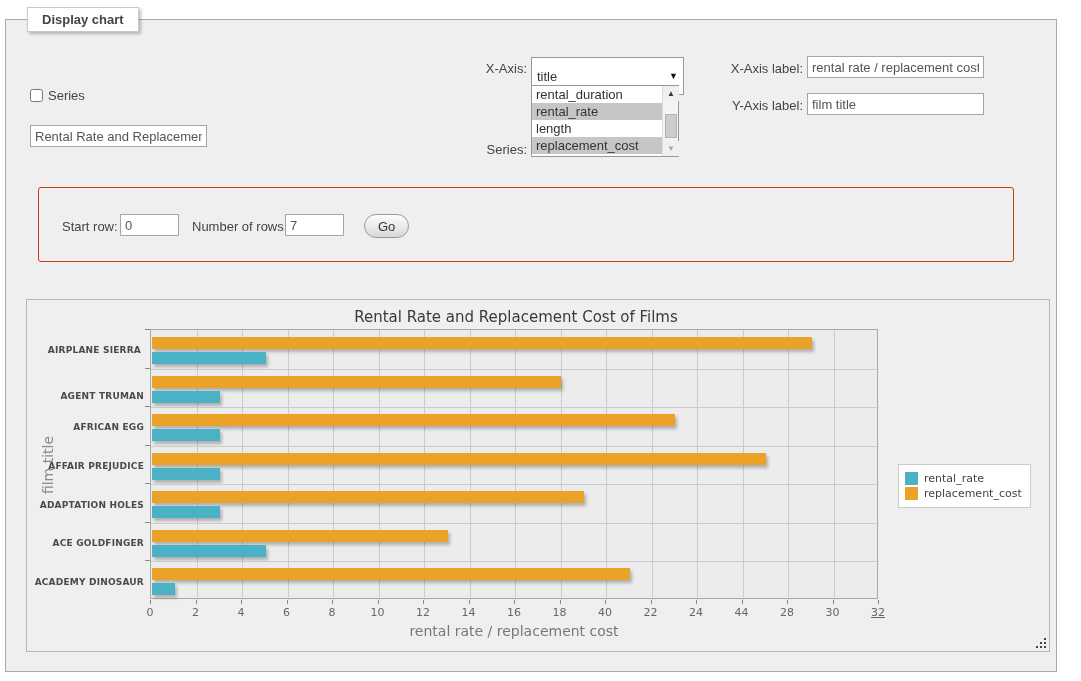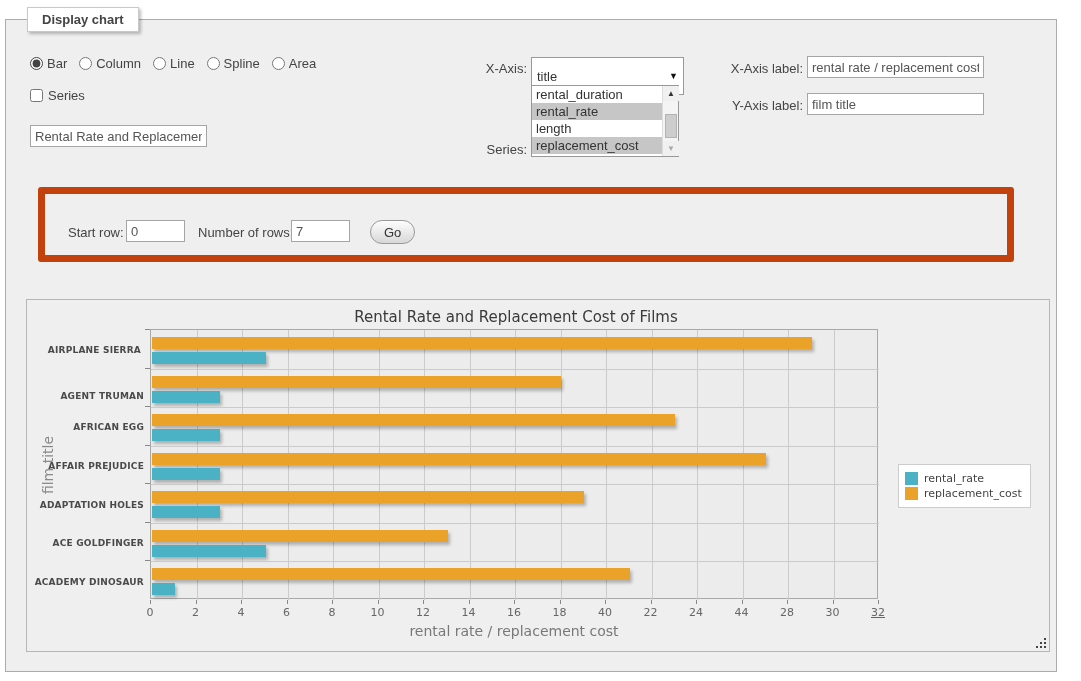--- a/index.html
+++ b/index.html
@@ -44,21 +44,21 @@
   .sb { width:16px; background:#f4f4f4; border-left:1px solid #ddd; position:relative; }
   .sb .btn { position:absolute; left:0; width:16px; height:15px; font-size:8px; text-align:center;
         line-height:15px; background:#f0f0f0; }
   .sb .up { top:0; color:#333; }
   .sb .down { bottom:0; color:#aaa; }
   .sb .thumb { position:absolute; left:2px; top:28px; width:12px; height:24px; background:#cdcdcd;
         border:1px solid #b3b3b3; }
 
   
   .rows-panel { position:absolute; left:32px; top:167px; width:976px; height:75px;
-        border:7px solid #c2410c; border-radius:3px; }
+        border:1px solid #c2410c; border-radius:3px; }
   .rows-panel .lbl { position:absolute; top:31px; font-size:13px; color:#444; }
   .rows-panel input { position:absolute; top:26px; width:59px; }
   .go-btn { position:absolute; left:325px; top:26px; height:24px; padding:0 13px;
         border:1px solid #999; border-radius:12px; background:linear-gradient(#fdfdfd,#d8d8d8);
         font-family:"Liberation Sans", sans-serif; font-size:13px; color:#333; }
 
   
   .chart-panel { position:absolute; left:20px; top:279px; width:1024px; height:353px;
         border:1px solid #b6b6b6; background:#efefef; font-family:"DejaVu Sans", sans-serif; }
   .chart-title { position:absolute; left:0; top:8px; width:978px; text-align:center;
@@ -81,42 +81,20 @@
   .chart-legend .name { font-size:11px; color:#444; }
   .resize-grip { position:absolute; right:2px; bottom:2px; width:12px; height:12px; cursor:se-resize; }
 </style>
 </head>
 <body>
 
 <div class="page">
   <div class="fs">
     <div class="fs-legend">Display chart</div>
 
-    <div class="radio-row" id="chart-type-radios">
-        <label>
-          <input type="radio" name="chartType" checked="" style="">
-          <span>Bar</span>
-        </label>
-        <label>
-          <input type="radio" name="chartType" style="">
-          <span>Column</span>
-        </label>
-        <label>
-          <input type="radio" name="chartType" style="">
-          <span>Line</span>
-        </label>
-        <label>
-          <input type="radio" name="chartType" style="">
-          <span>Spline</span>
-        </label>
-        <label>
-          <input type="radio" name="chartType" style="">
-          <span>Area</span>
-        </label>
-      </div>
 
     <label class="stacked-row">
       <input type="checkbox" id="stacked-cb" style="">
       <span>Series</span>
     </label>
 
     <input type="text" class="title-input" value="Rental Rate and Replacement Cost of Films" style="">
 
     <div class="field-label" style="left:385px; top:41px;">X-Axis:</div>
     <div class="xaxis-select">

